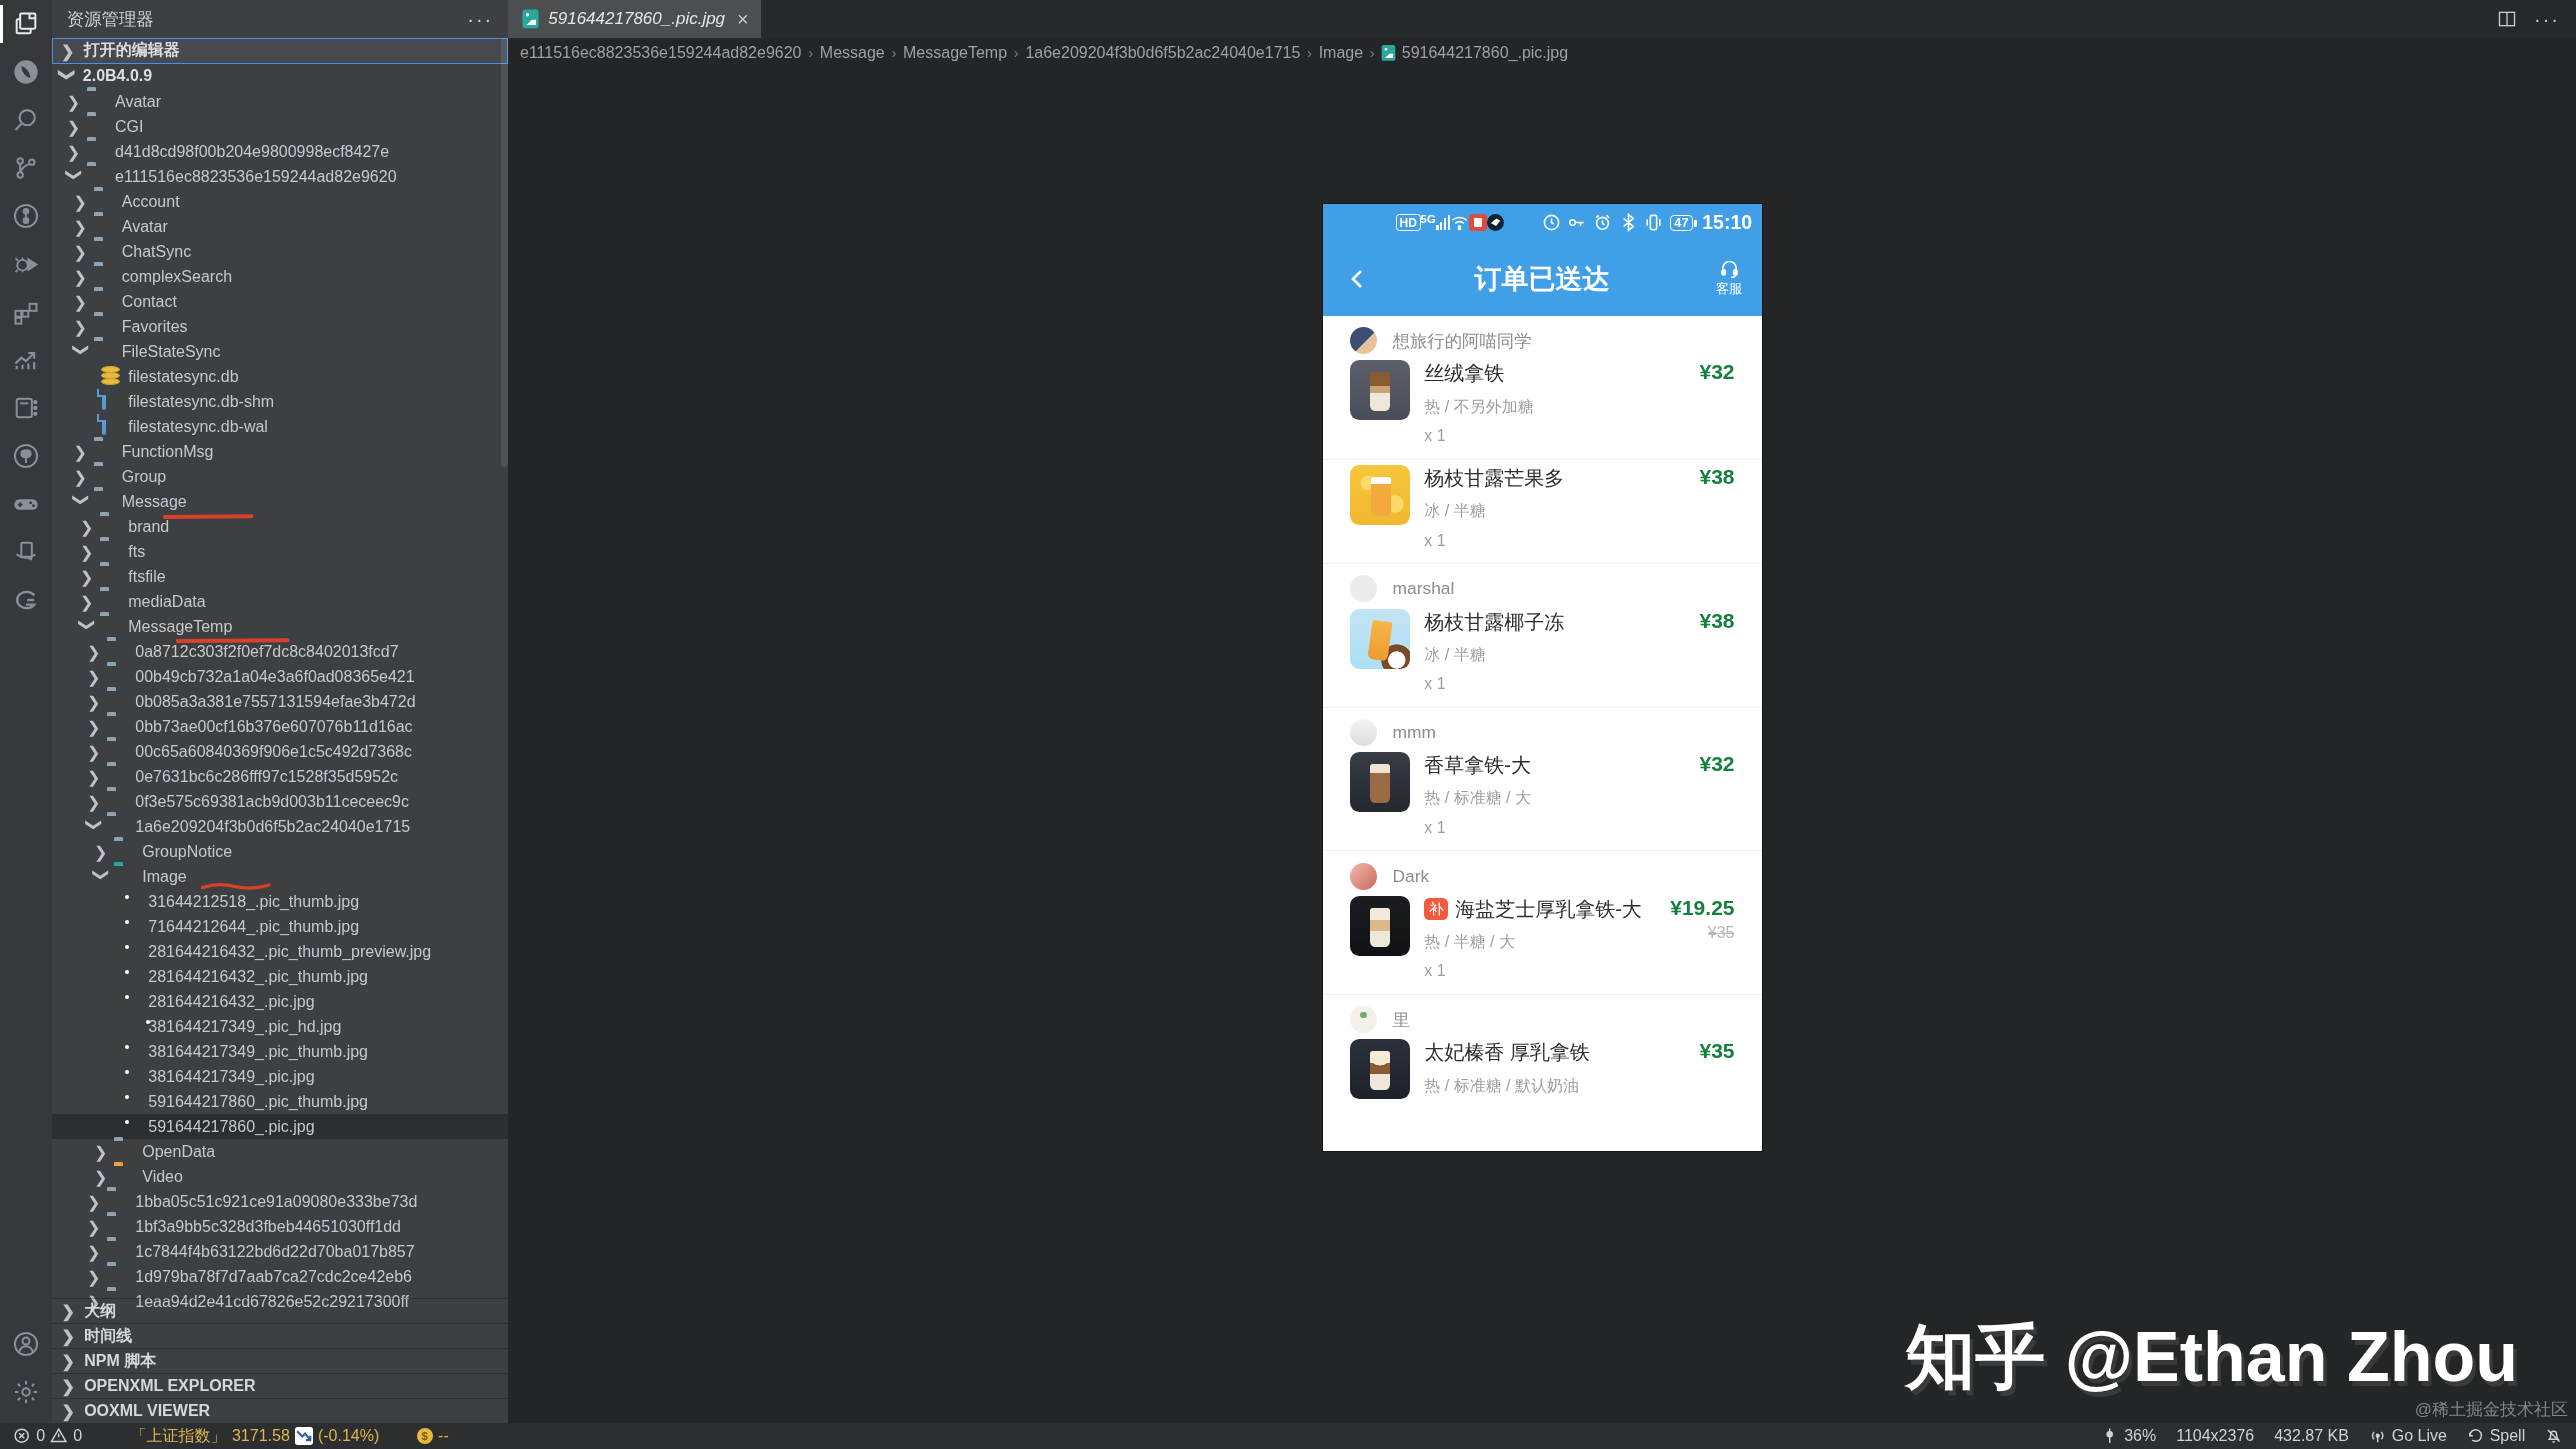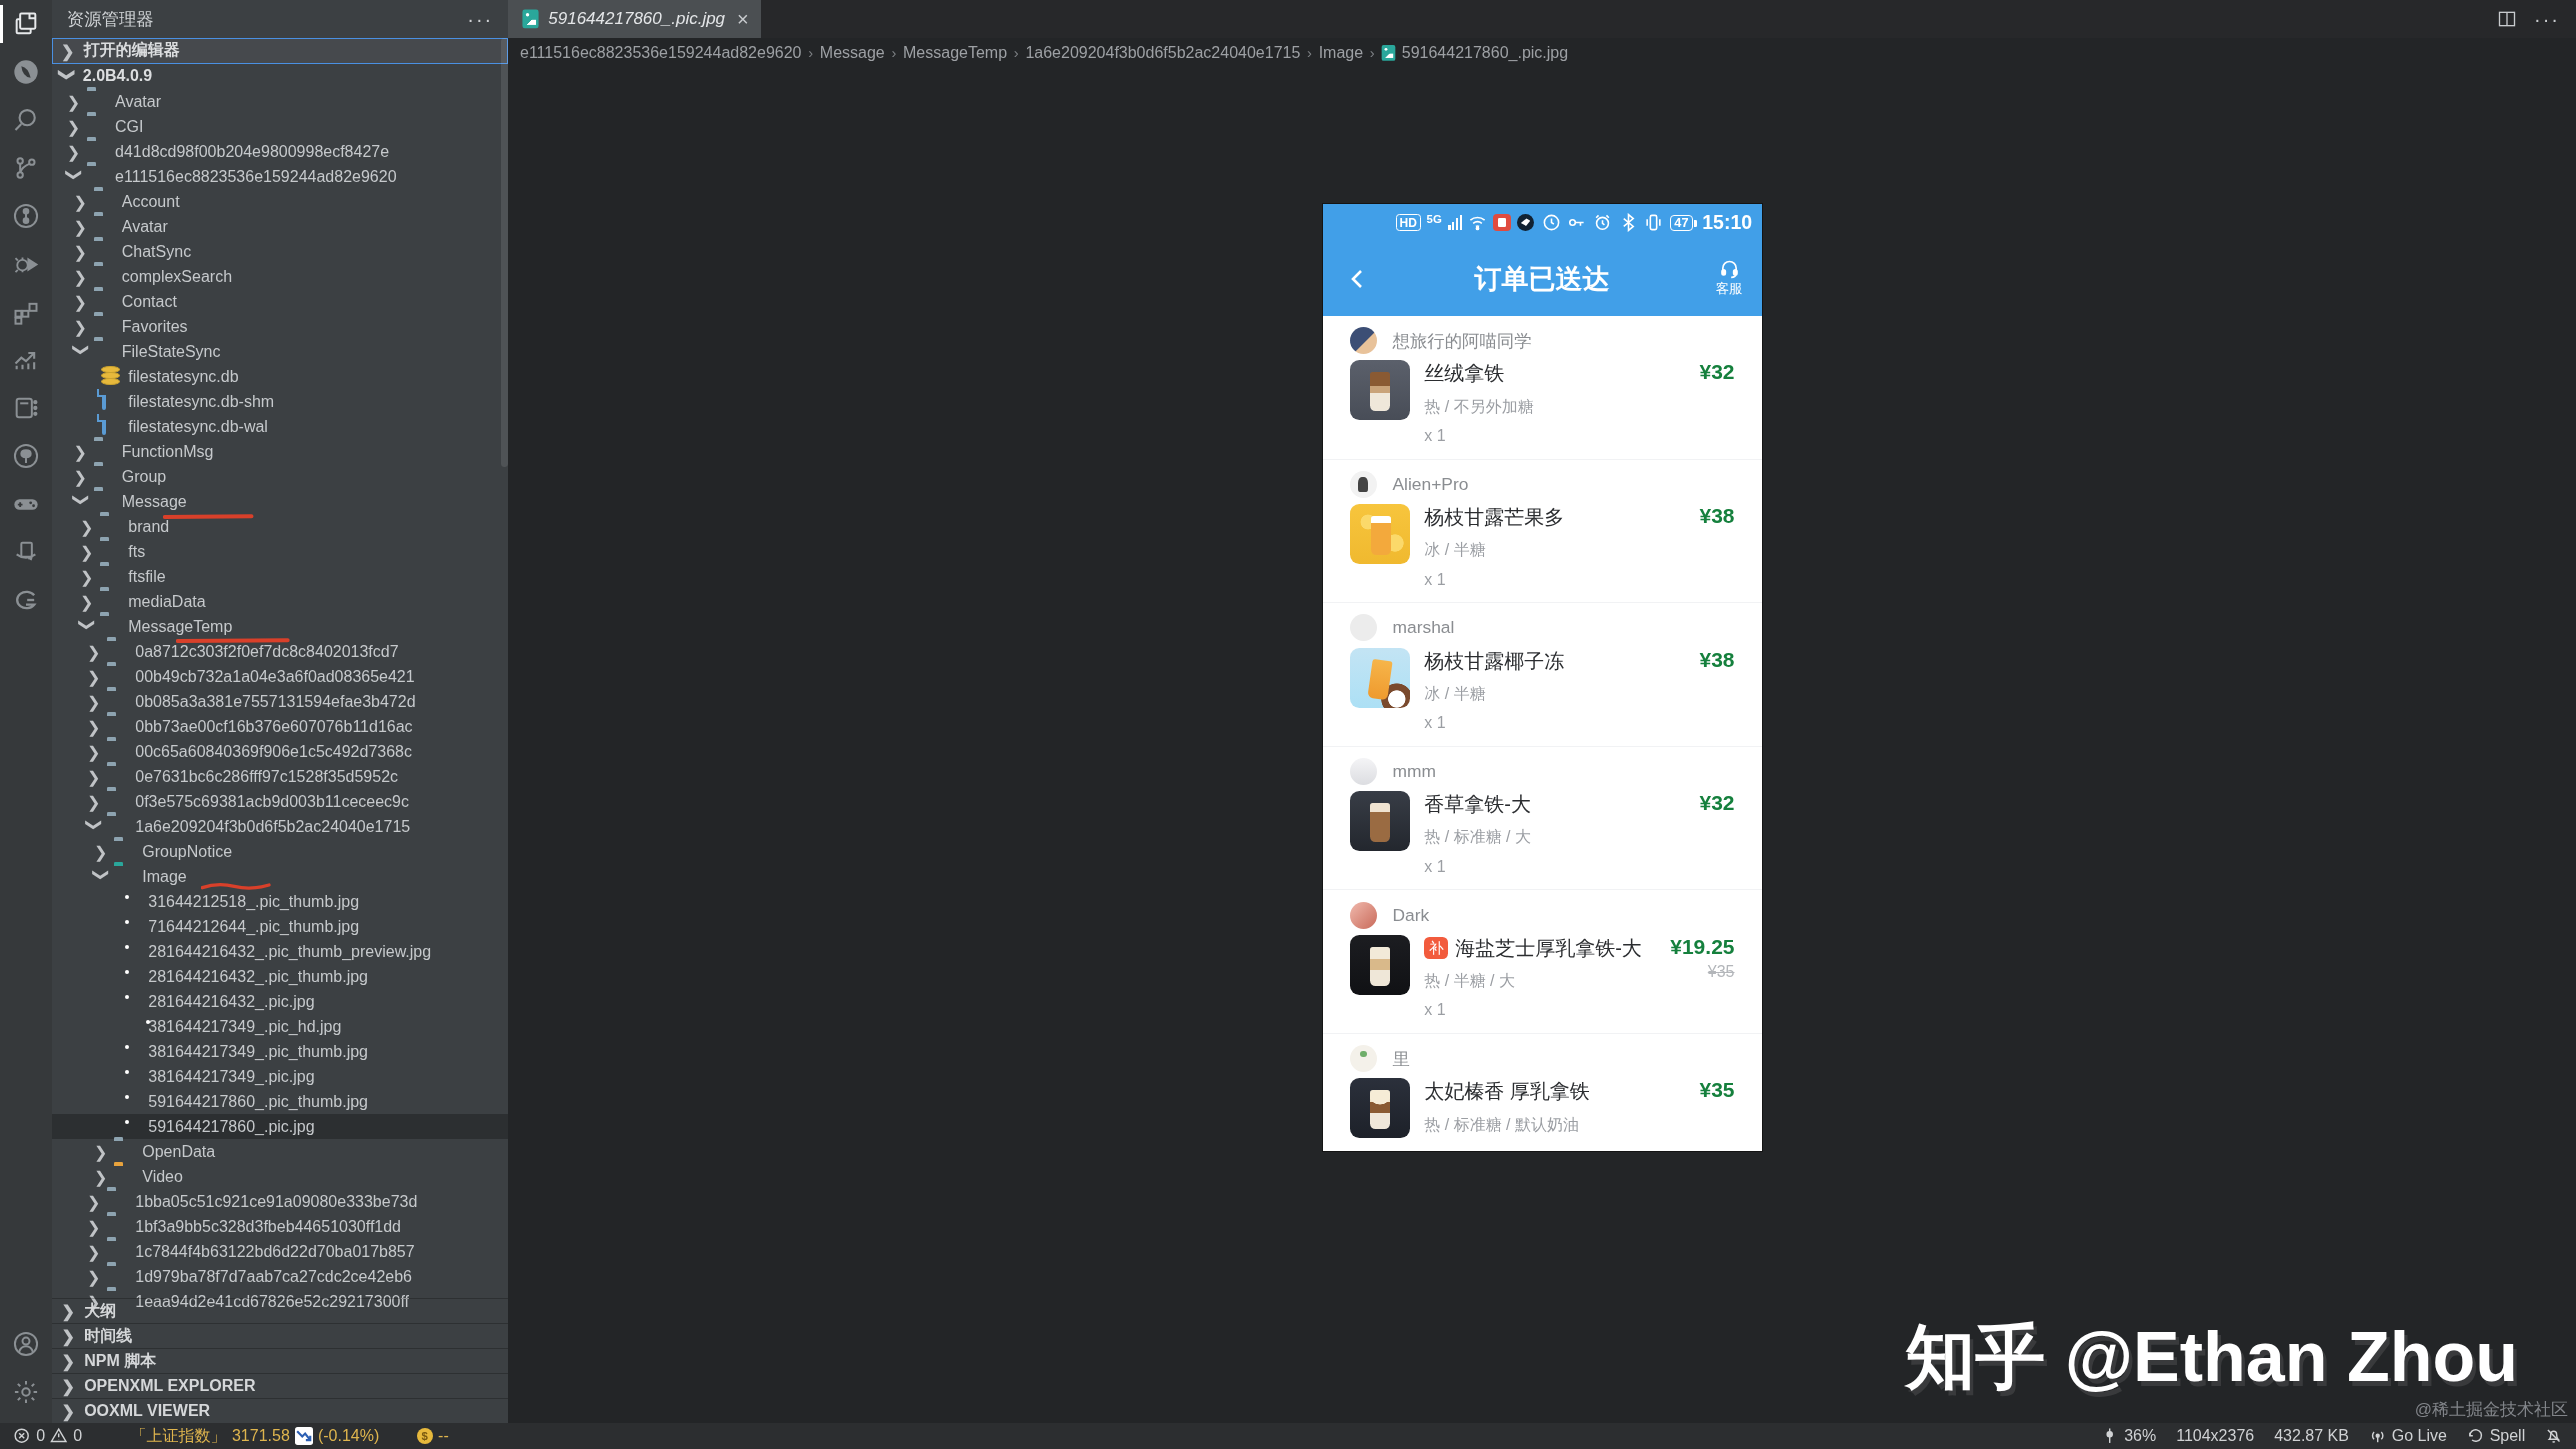--- a/index.html
+++ b/index.html
@@ -60,21 +60,21 @@
   #tab .close{font-style:normal;font-size:20px;color:#c8cbce;margin-left:4px}
   #tab .gl-img{transform:scale(.85)}
   #editor-actions{margin-left:auto;display:flex;align-items:center;gap:17.4px;padding-right:16px;color:#c8cbce}
   #breadcrumb{height:29.5px;display:flex;align-items:center;font-size:16px;color:var(--muted);padding-left:12px;gap:6.7px}
   #breadcrumb .sep{color:#7d8084;font-size:14.8px}
   #breadcrumb .gl-img{transform:scale(.72);margin:0 -2.7px}
   #canvas{position:absolute;left:0;top:67px;right:0;bottom:0;display:flex;justify-content:center}
   
   #phone{width:439px;height:947px;margin-top:137px;background:var(--phone-bg);outline:0.7px solid #141414;overflow:hidden;display:flex;flex-direction:column}
   #p-status{height:37px;background:var(--accent-blue);display:flex;align-items:center;color:#fff;font-size:17.4px;padding:0 9.4px}
-  #p-status .left{display:flex;align-items:center;gap:6px;margin-left:64px}
+  #p-status .left{display:flex;align-items:center;margin-left:64px}
   #p-status .right{display:flex;align-items:center;gap:6.7px;margin-left:auto}
   #p-status svg{width:19px;height:19px}
   .badge-hd{border:1.3px solid #fff;border-radius:3.4px;font-size:12px;font-weight:bold;padding:0.7px 2.7px}
   .s5g{font-size:11.4px;font-weight:bold;position:relative;top:-4px}
   .bars{display:flex;align-items:flex-end;gap:1.3px}
   .bars i{width:2.7px;background:#fff;display:block}
   .redapp{width:17.4px;height:17.4px;background:#e04b3f;border-radius:4px;display:flex;align-items:center;justify-content:center}
   .redapp::before{content:"";width:8px;height:9.4px;background:#fff;border-radius:1.3px}
   .darkapp{width:17.4px;height:17.4px;background:#123;border-radius:50%;position:relative}
   .darkapp::before{content:"";position:absolute;left:4px;top:4.7px;width:9.4px;height:7.4px;background:#fff;clip-path:polygon(0 60%,60% 0,100% 30%,55% 100%)}
@@ -651,24 +651,20 @@
                 </div>
                 <div class="iopts">热 / 不另外加糖</div>
                 <div class="iqty">x 1</div>
               </div>
               <div class="iprice">
                 <div class="now">¥32</div>
               </div>
             </div>
           </div>
           <div class="group">
-            <div class="seller">
-              <span class="avatar av-2"></span>
-              <span>Alien+Pro</span>
-            </div>
             <div class="item">
               <div class="pimg img-mango">
                 <span class="glass"></span>
               </div>
               <div class="idesc">
                 <div class="iname">
                   <span class="nm">杨枝甘露芒果多</span>
                 </div>
                 <div class="iopts">冰 / 半糖</div>
                 <div class="iqty">x 1</div>

